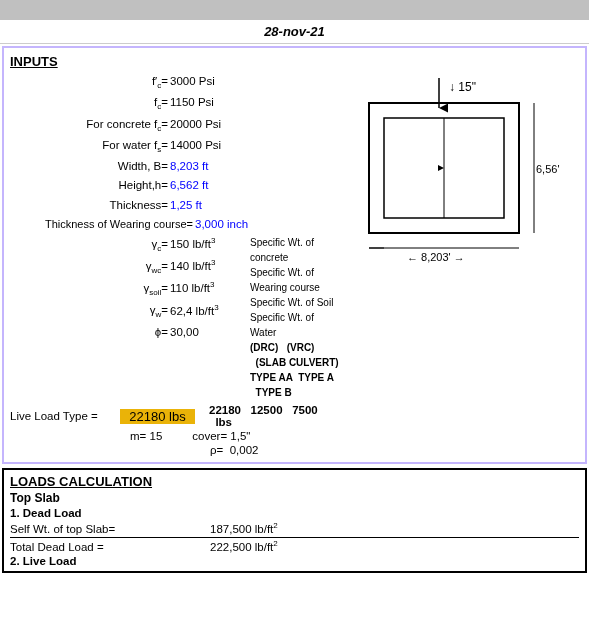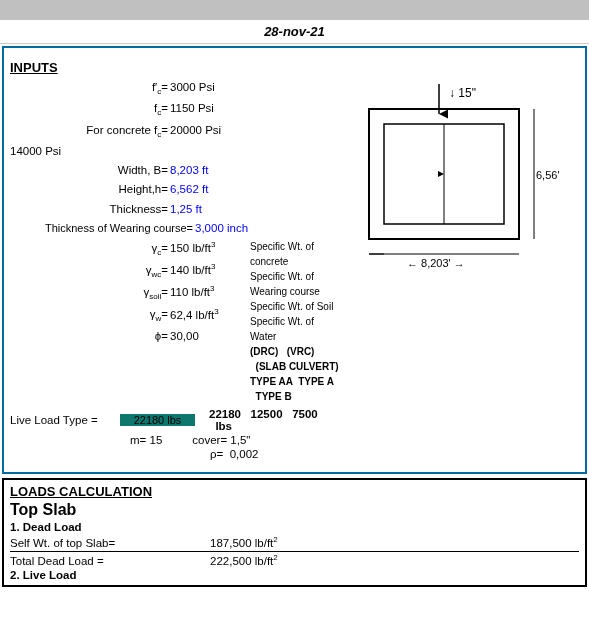--- a/index.html
+++ b/index.html
@@ -20,23 +20,23 @@
     .date-row {
       text-align: center;
       padding: 4px 8px;
       font-style: italic;
       font-weight: bold;
       font-size: 13px;
       background: #fff;
       border-bottom: 1px solid #ccc;
     }
     .inputs-section {
-      border: 2px solid #0369a1;
+      border: 2px solid #c4b5fd;
       margin: 2px 2px;
-      padding: 12px 6px;
+      padding: 6px 6px;
     }
     .inputs-title {
       font-weight: bold;
       font-size: 13px;
       color: #000;
       margin-bottom: 4px;
       text-decoration: underline;
     }
     .inputs-body {
       display: flex;
@@ -81,21 +81,21 @@
       padding: 4px 6px;
     }
     .loads-title {
       font-weight: bold;
       font-size: 13px;
       text-decoration: underline;
       margin-bottom: 2px;
     }
     .loads-subtitle {
       font-weight: bold;
-      font-size: 16px;
+      font-size: 12px;
       margin-bottom: 2px;
     }
     .loads-section-title {
       font-weight: bold;
       font-size: 11.5px;
       margin-bottom: 2px;
     }
     .load-row {
       display: flex;
       align-items: baseline;
@@ -140,20 +140,21 @@
         <span class="input-label">f<sub>c</sub>=</span>
         <span class="input-value">1150 Psi</span>
       </div>
 
       <div class="input-row">
         <span class="input-label">For concrete f<sub>c</sub>=</span>
         <span class="input-value">20000 Psi</span>
       </div>
 
       <div class="input-row">
+        <span class="input-label">For water f<sub>s</sub>=</span>
         <span class="input-value">14000 Psi</span>
       </div>
 
       <div class="input-row">
         <span class="input-label">Width, B=</span>
         <span class="input-value blue">8,203 ft</span>
       </div>
 
       <div class="input-row">
         <span class="input-label">Height,h=</span>
@@ -203,21 +204,21 @@
           <div style="line-height:1.5;">Specific Wt. of Wearing course</div>
           <div style="line-height:1.5;">Specific Wt. of Soil</div>
           <div style="line-height:1.5;">Specific Wt. of Water</div>
           <div style="line-height:1.5; font-weight:bold;">(DRC) &nbsp;&nbsp;(VRC) &nbsp;&nbsp;(SLAB CULVERT)</div>
           <div style="line-height:1.5; font-weight:bold;">TYPE AA &nbsp;TYPE A &nbsp;&nbsp;TYPE B</div>
         </div>
       </div>
 
       <div style="display:flex; align-items:center; margin-top:4px;">
         <span style="font-size:11.5px; min-width:110px;">Live Load Type =</span>
-        <span style="background:#0f766e; min-width:75px; text-align:center; font-size:11px; padding:0 4px;">22180 lbs</span>
+        <span style="background:#eab308; min-width:75px; text-align:center; font-size:13px; padding:0 4px;">22180 lbs</span>
         <span style="font-size:11.5px; margin-left:14px; font-weight:bold;">22180 &nbsp;&nbsp;12500 &nbsp;&nbsp;7500 &nbsp;&nbsp;lbs</span>
       </div>
 
       <div style="display:flex; gap:30px; font-size:11.5px; margin-left:120px; margin-top:2px;">
         <span>m= 15</span>
         <span>cover= 1,5"</span>
       </div>
 
       <div style="display:flex; align-items:baseline; font-size:11.5px; margin-left:200px; margin-top:2px;">
         <span>ρ= &nbsp;0,002</span>

